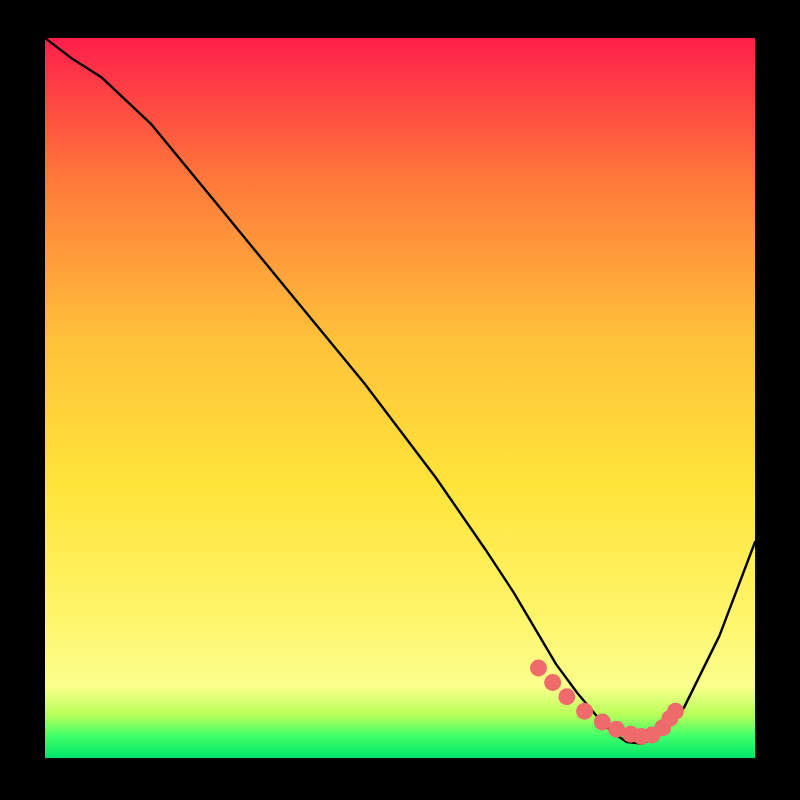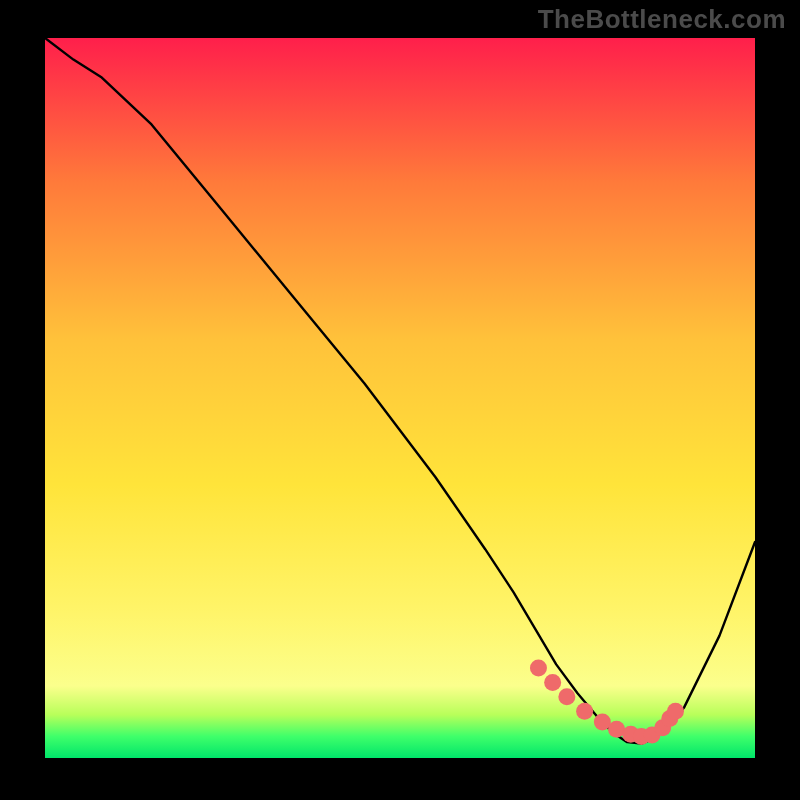--- a/index.html
+++ b/index.html
@@ -38,21 +38,20 @@
     display: block;
     width: 100%;
     height: 100%;
   }
 </style>
 </head>
 <body>
 
 <div class="frame">
 
-  <div class="watermark">TheBottleneck.com</div>
 
   <div class="plot-area">
     <svg id="plot-svg" viewBox="0 0 710 720" preserveAspectRatio="none">
       <defs>
         <linearGradient id="bg-grad" x1="0" y1="0" x2="0" y2="1">
           <stop id="g0" offset="0%" stop-color="#ff1f4b"></stop>
           <stop id="g1" offset="20%" stop-color="#ff7a3a"></stop>
           <stop id="g2" offset="42%" stop-color="#ffc23a"></stop>
           <stop id="g3" offset="62%" stop-color="#ffe43a"></stop>
           <stop id="g4" offset="80%" stop-color="#fff56a"></stop>

